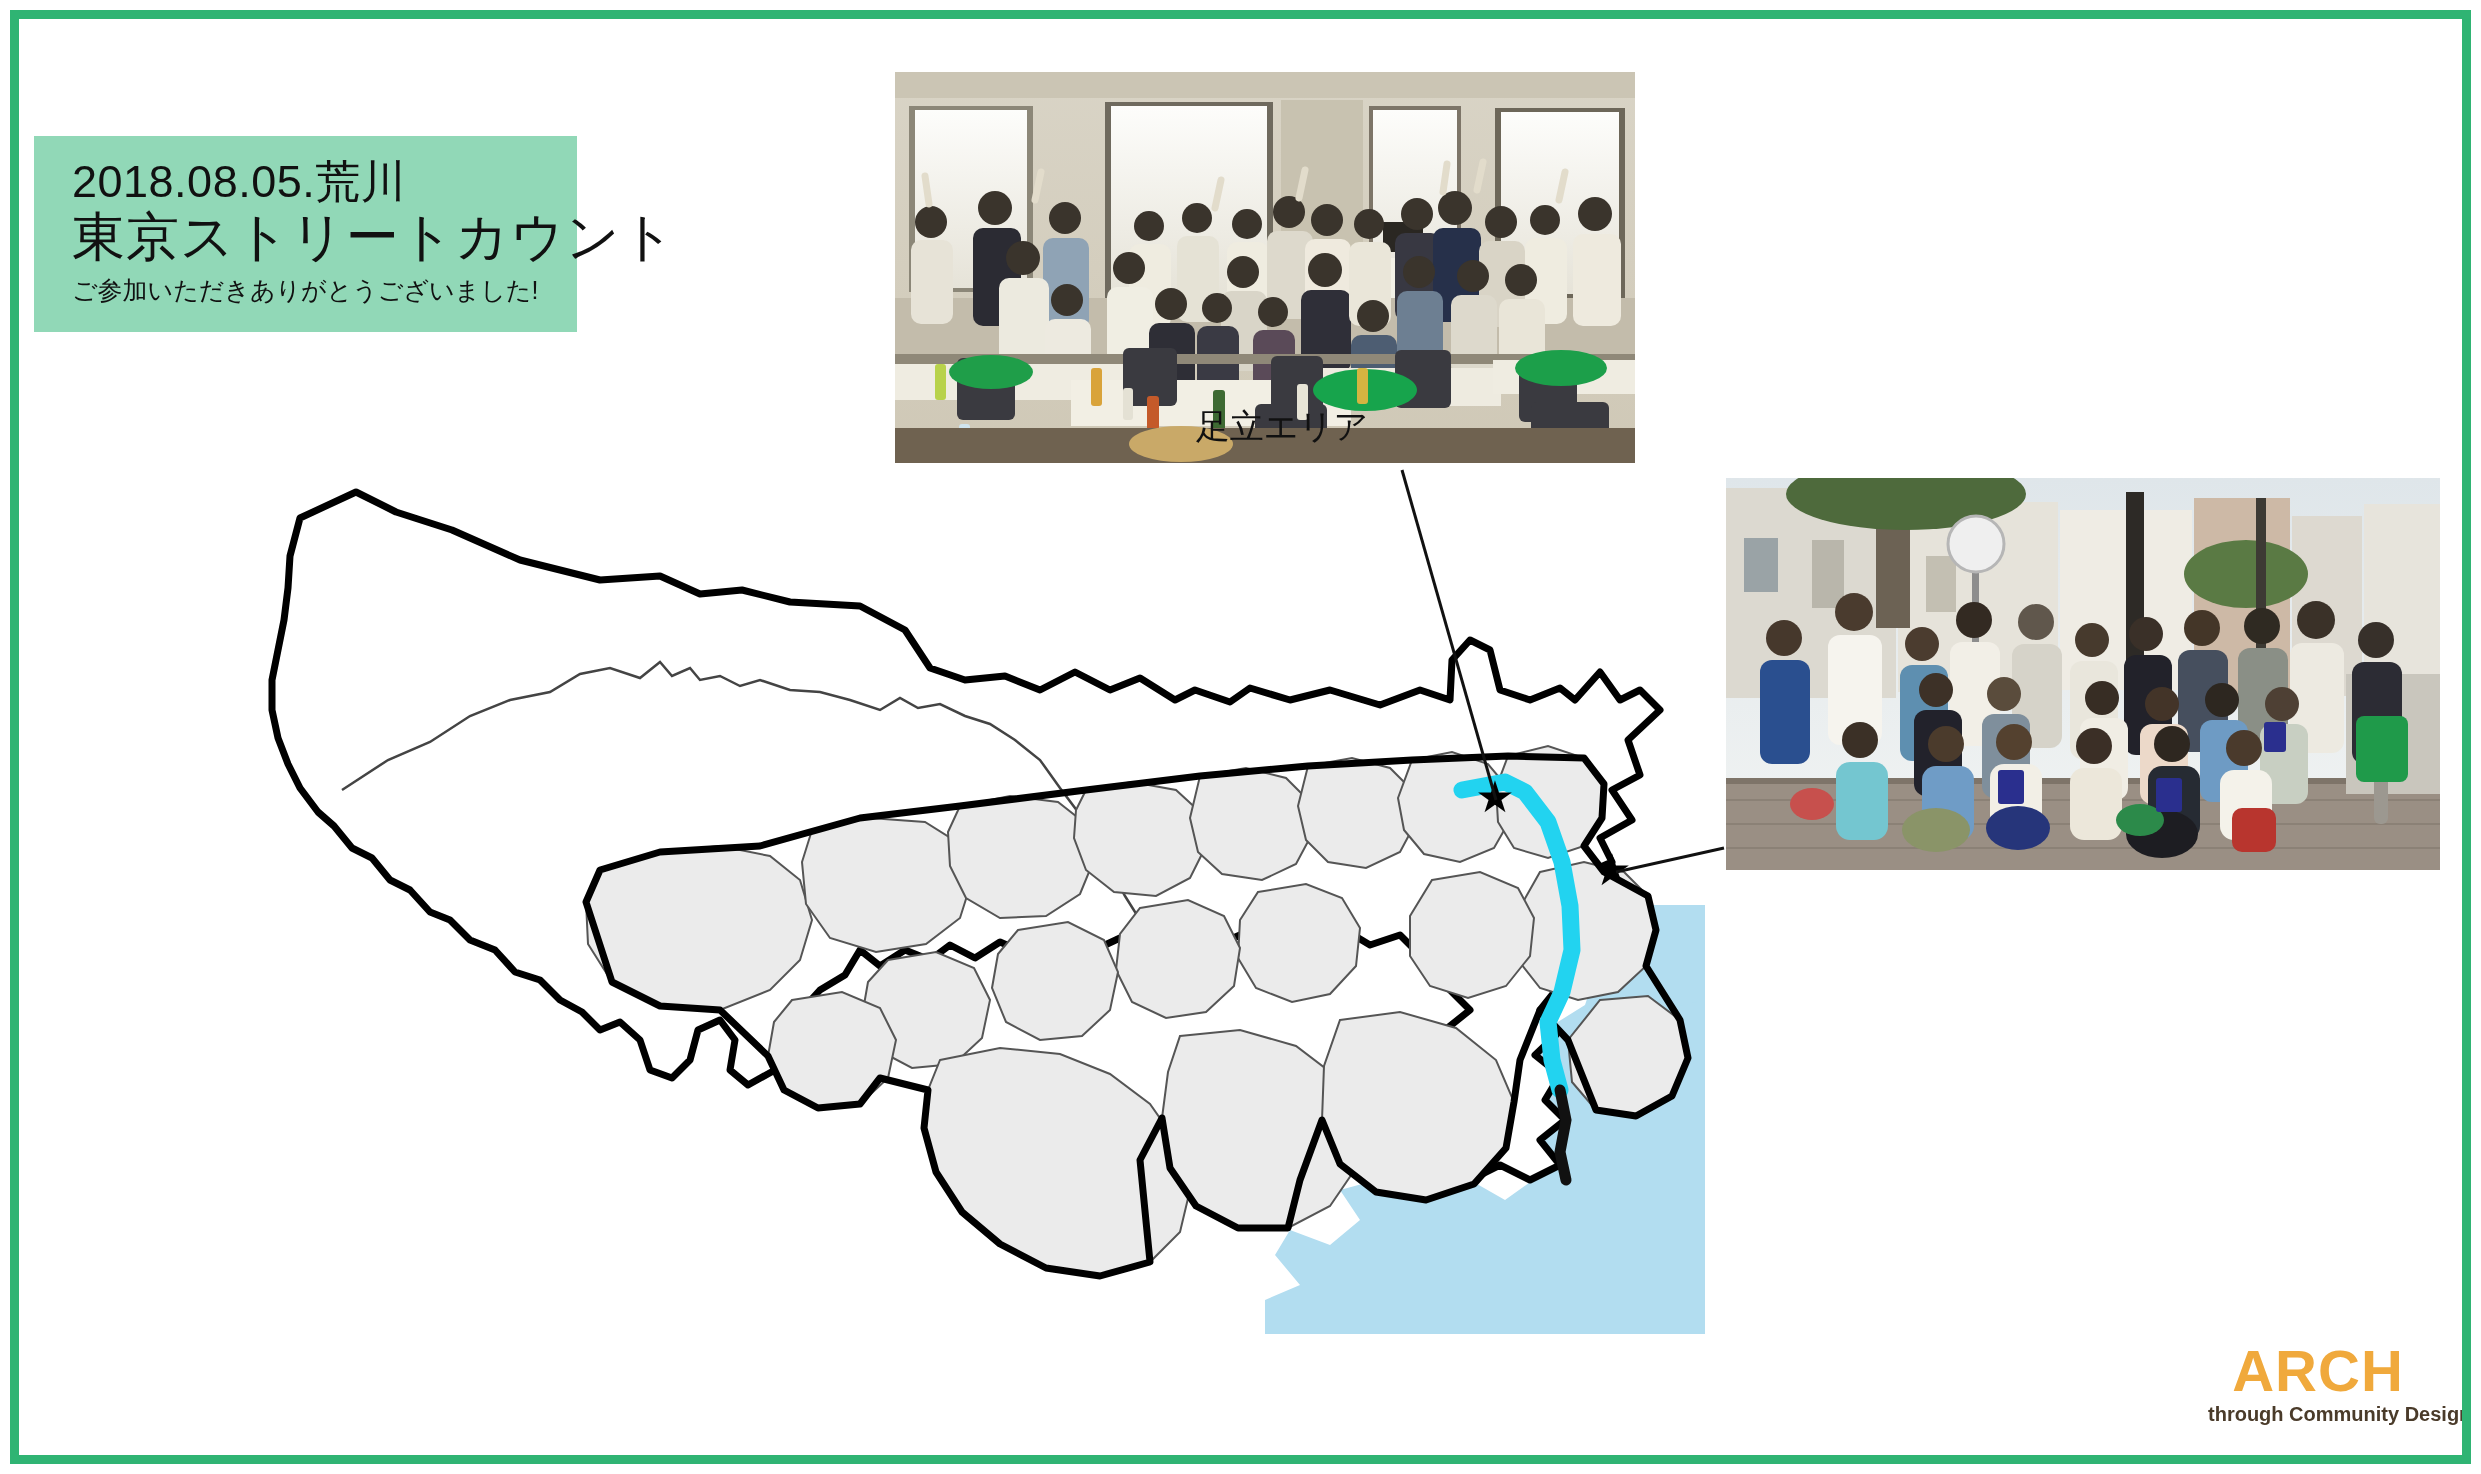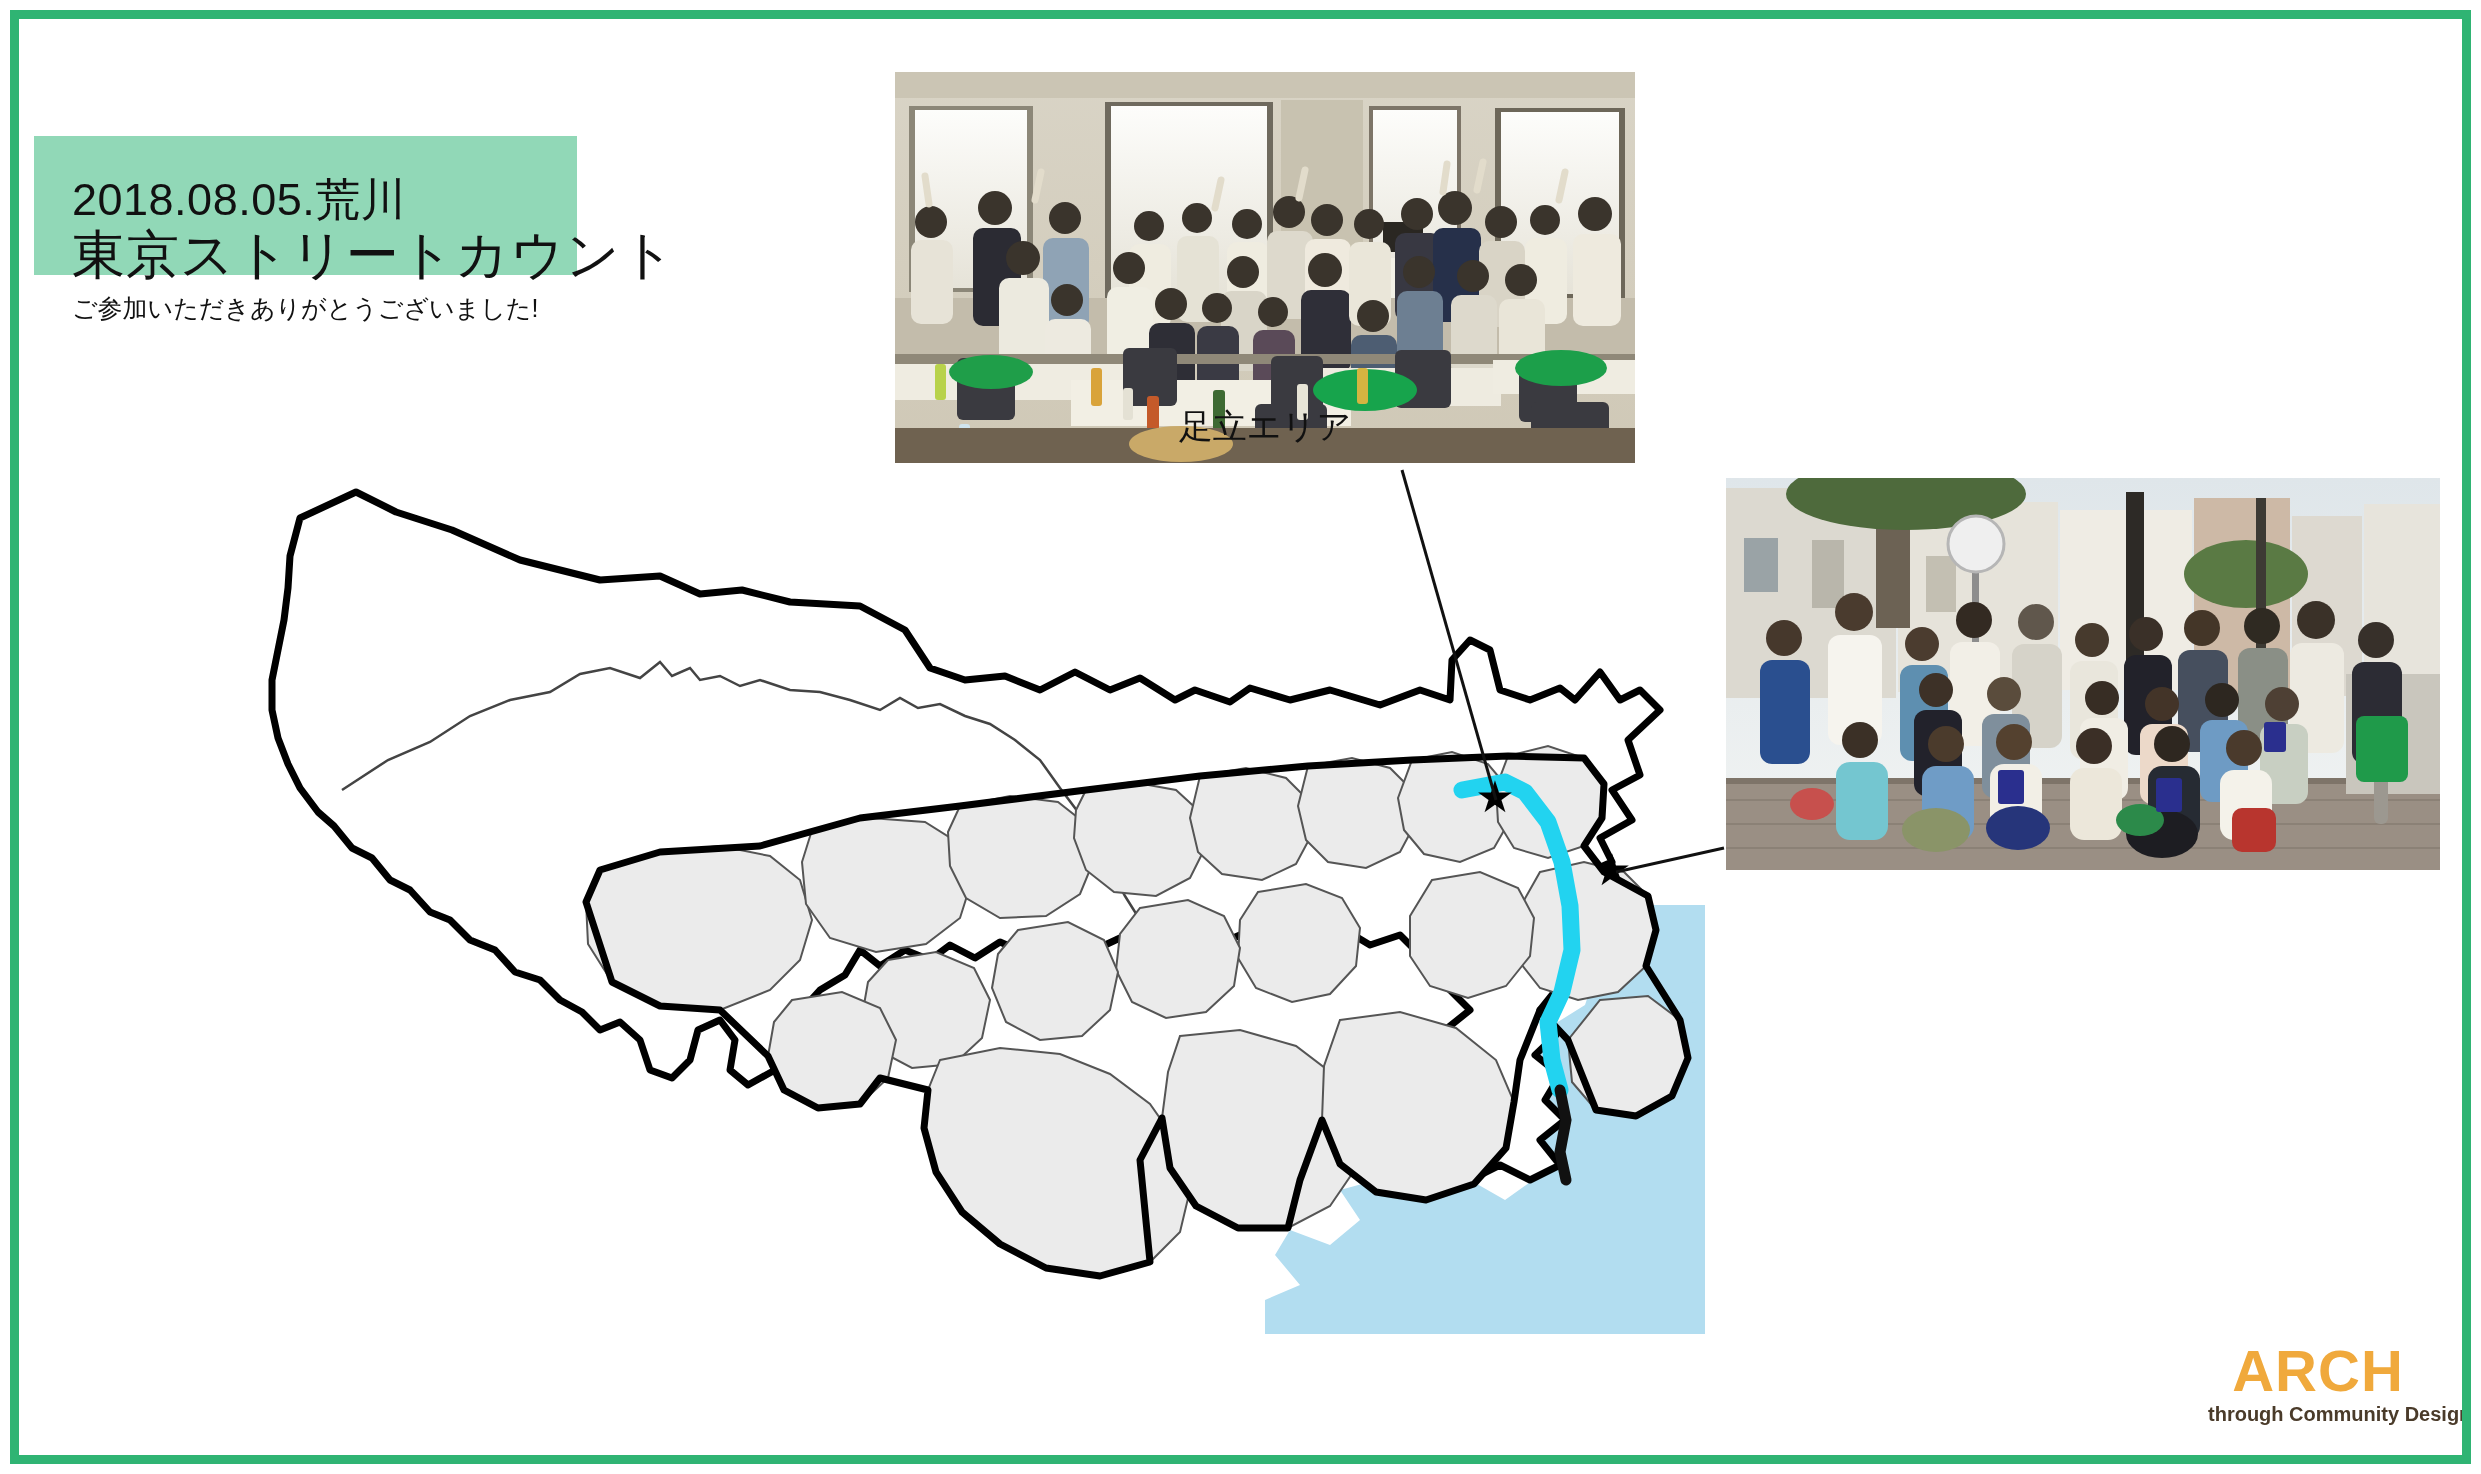--- a/index.html
+++ b/index.html
@@ -22,24 +22,24 @@
     left:10px; top:10px;
     width:2461px; height:1454px;
     border:9px solid #2fb473;
     box-sizing:border-box;
     pointer-events:none;
   }
   
   #title-card{
     position:absolute;
     left:34px; top:136px;
-    width:543px; height:139px;
+    width:543px; height:196px;
     background:#91d8b7;
     box-sizing:border-box;
-    padding:40px 0 0 38px;
+    padding:22px 0 0 38px;
   }
   #title-date{
     font-size:45px;
     line-height:1.05;
     letter-spacing:0.5px;
     color:#111;
     white-space:nowrap;
   }
   #title-main{
     font-size:53px;
@@ -65,20 +65,21 @@
     overflow:hidden;
     background:#6d6a5a;
   }
   .caption{
     position:absolute;
     left:0;right:0;
     text-align:center;
     font-size:34px;
     color:#111;
     white-space:nowrap;
+    padding-left:17px;
   }
   #photo1{ left:895px; top:72px; width:740px; height:391px; }
   #cap1{ top:404px; left:895px; width:740px; }
   #photo2{ left:1726px; top:478px; width:714px; height:392px; }
   #cap2{ top:402px; left:1726px; width:714px; }
 
   
   #leaders{position:absolute;left:0;top:0;width:2481px;height:1474px;pointer-events:none;}
 
   

